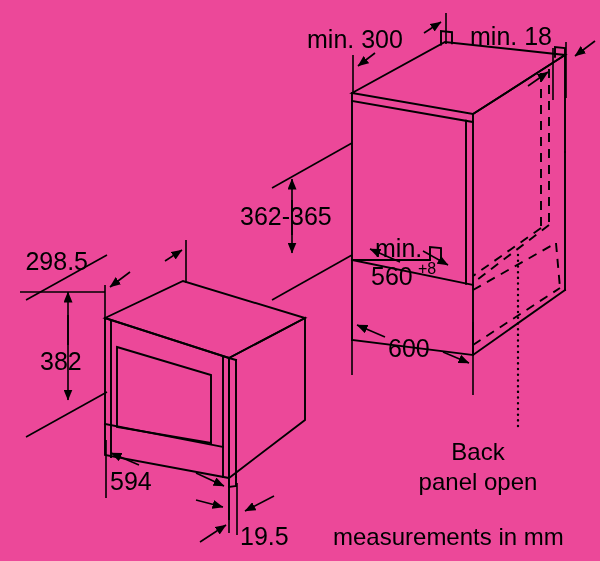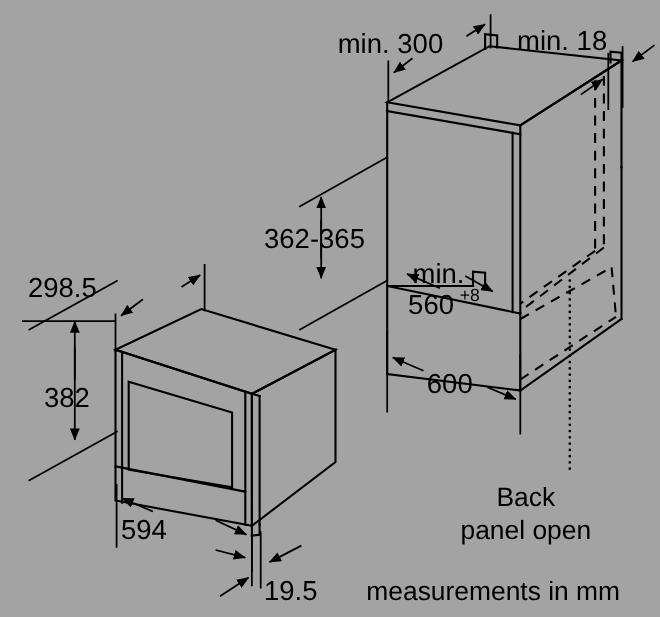--- a/index.html
+++ b/index.html
@@ -1,21 +1,21 @@
 <!DOCTYPE html>
 <html><head>
 <meta charset="utf-8">
 <style>
   html,body{margin:0;padding:0;background:#ffffff;}
   body{
     width:600px;height:561px;
     font-family:"Liberation Sans", sans-serif;
     overflow:hidden;
   }
-  #stage{position:relative;width:600px;height:561px;background:#a3a3a3;}
+  #stage{position:relative;width:600px;height:561px;background:#ec4899;}
   svg#drawing{position:absolute;left:0;top:0;width:600px;height:561px;display:block;}
   .ln{stroke:#000;stroke-width:1.9;fill:none;stroke-linecap:square;stroke-linejoin:miter;}
   .dim{stroke:#000;stroke-width:1.6;fill:none;stroke-linecap:butt;}
   .ext{stroke:#000;stroke-width:1.6;fill:none;stroke-linecap:butt;}
   .dash{stroke:#000;stroke-width:1.9;fill:none;stroke-dasharray:9 7;stroke-linecap:butt;}
   .dot{stroke:#000;stroke-width:2.4;fill:none;stroke-dasharray:0.1 5.6;stroke-linecap:round;}
   .arw{fill:#000;stroke:none;}
   .txt{fill:#000;font-family:"Liberation Sans", sans-serif;font-size:25px;}
   .txt-sm{fill:#000;font-family:"Liberation Sans", sans-serif;font-size:16px;}
   .txt-note{fill:#000;font-family:"Liberation Sans", sans-serif;font-size:24px;}

